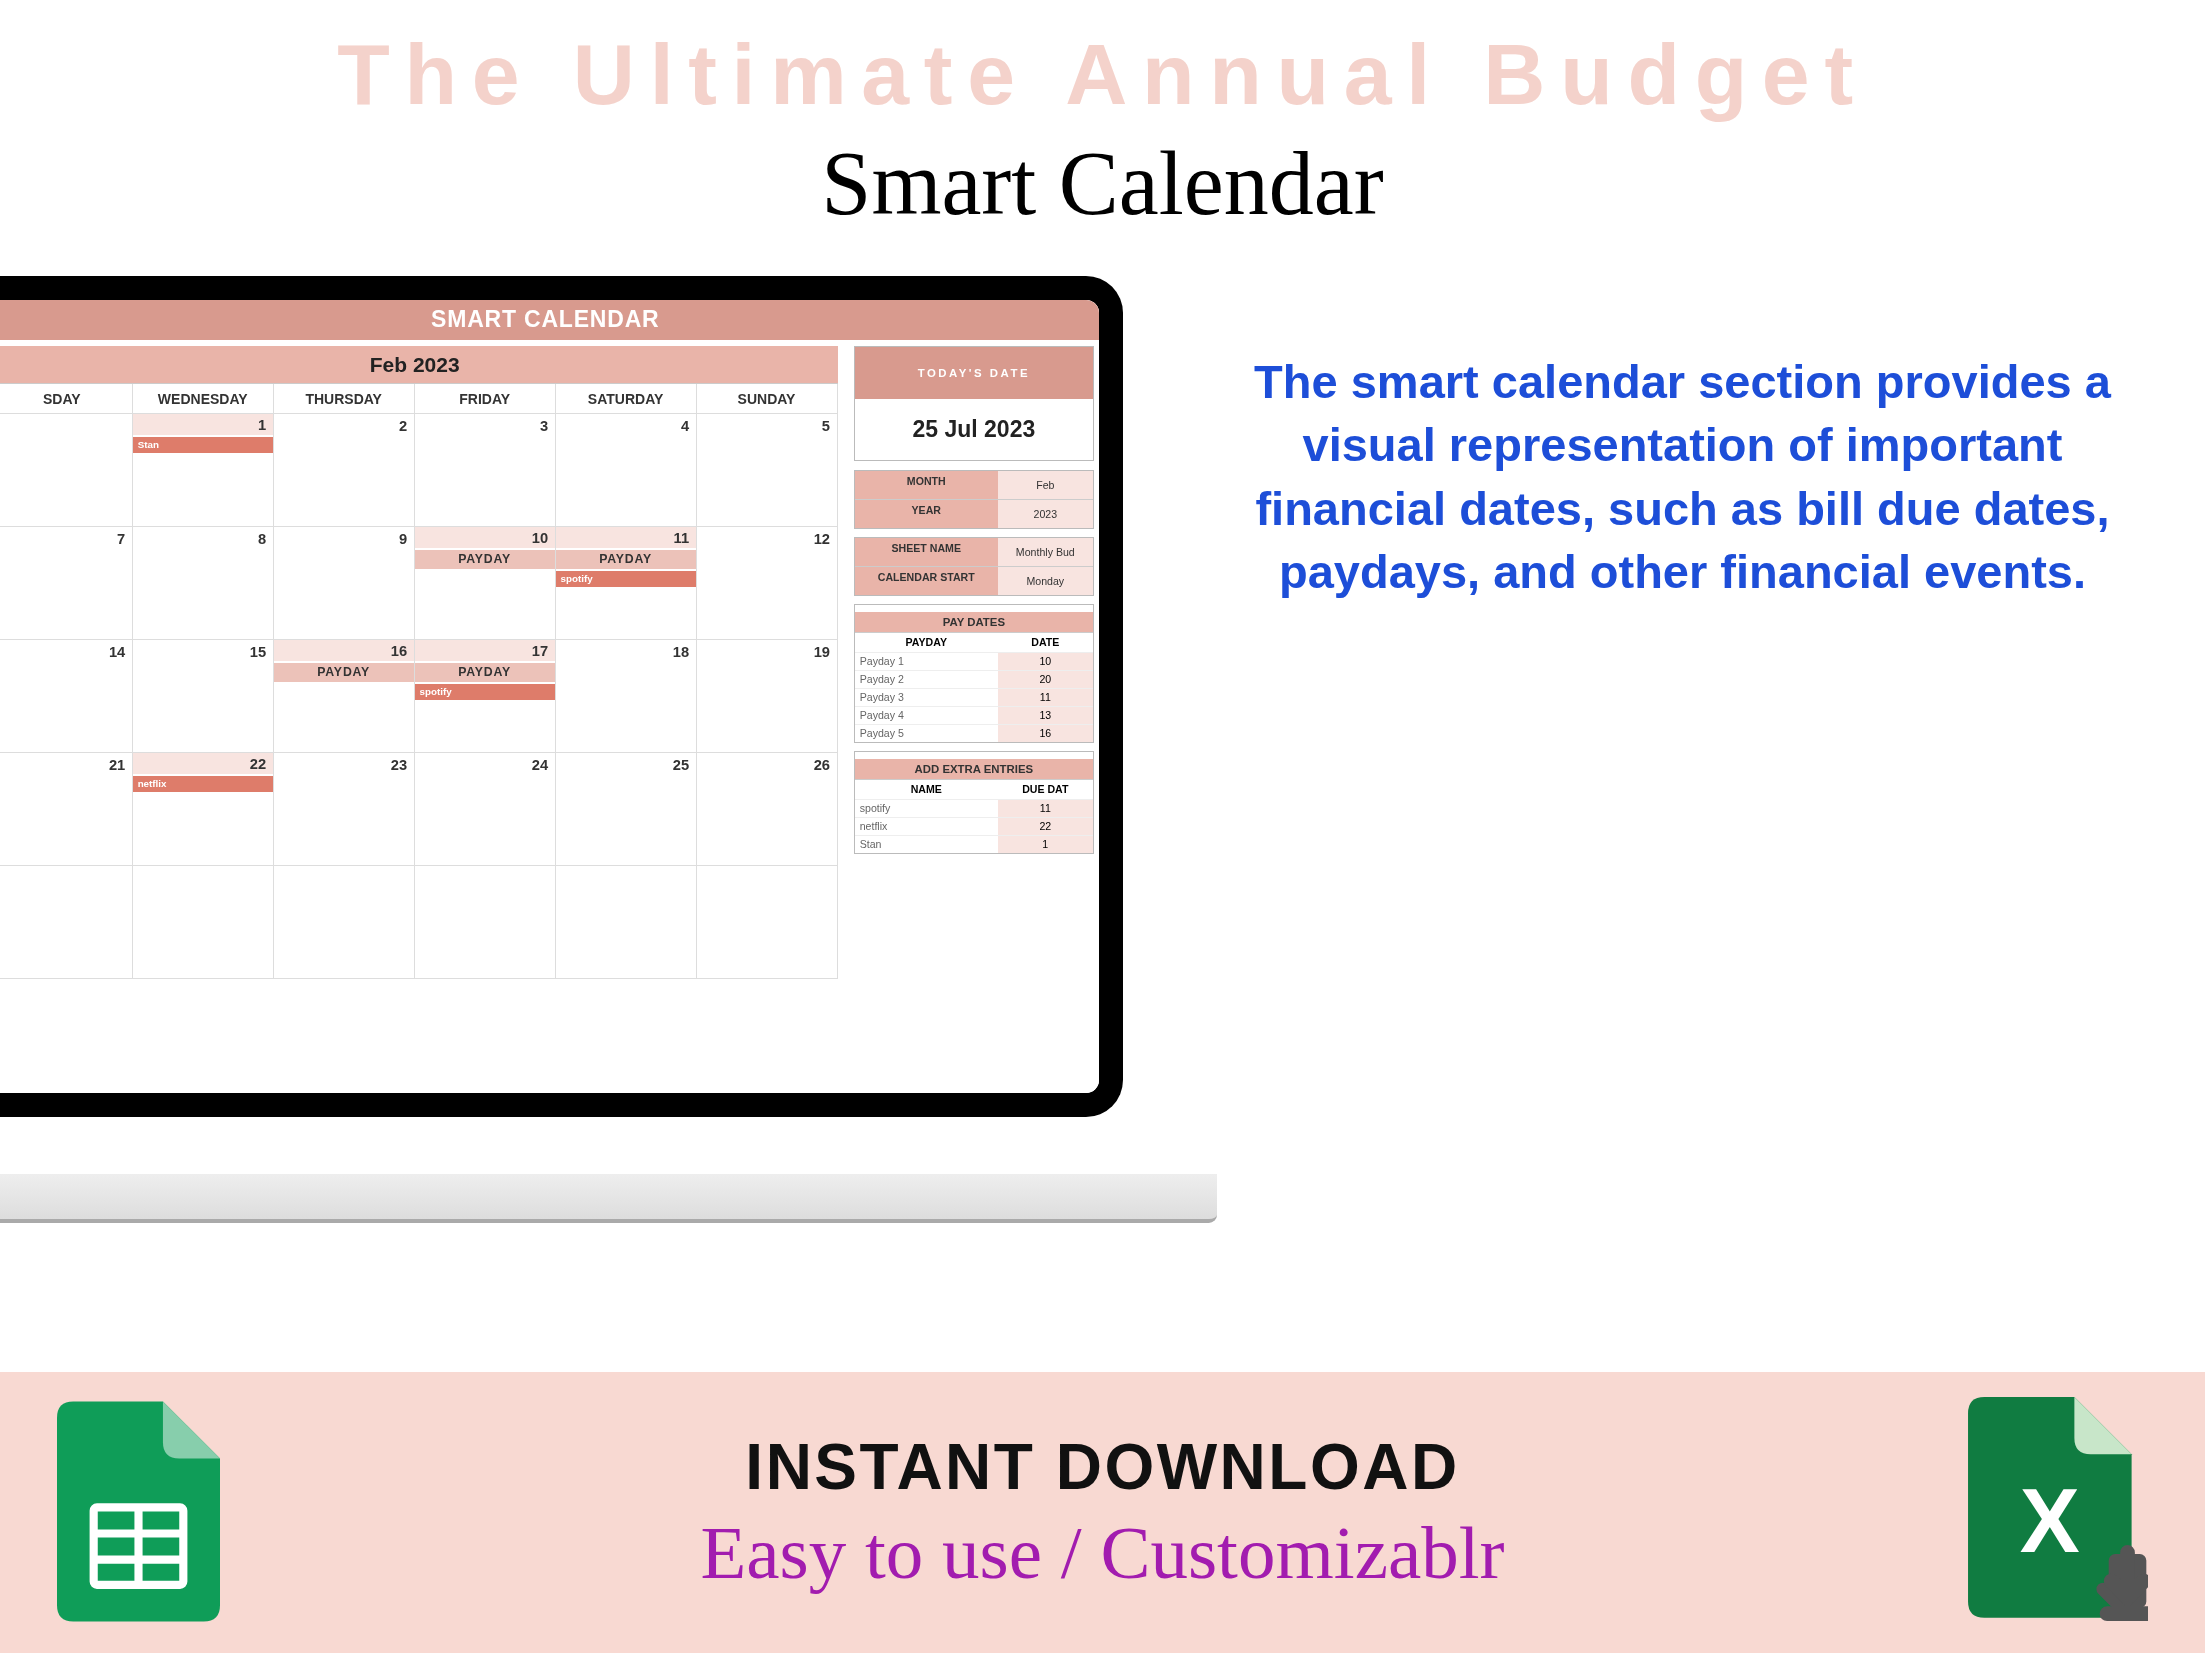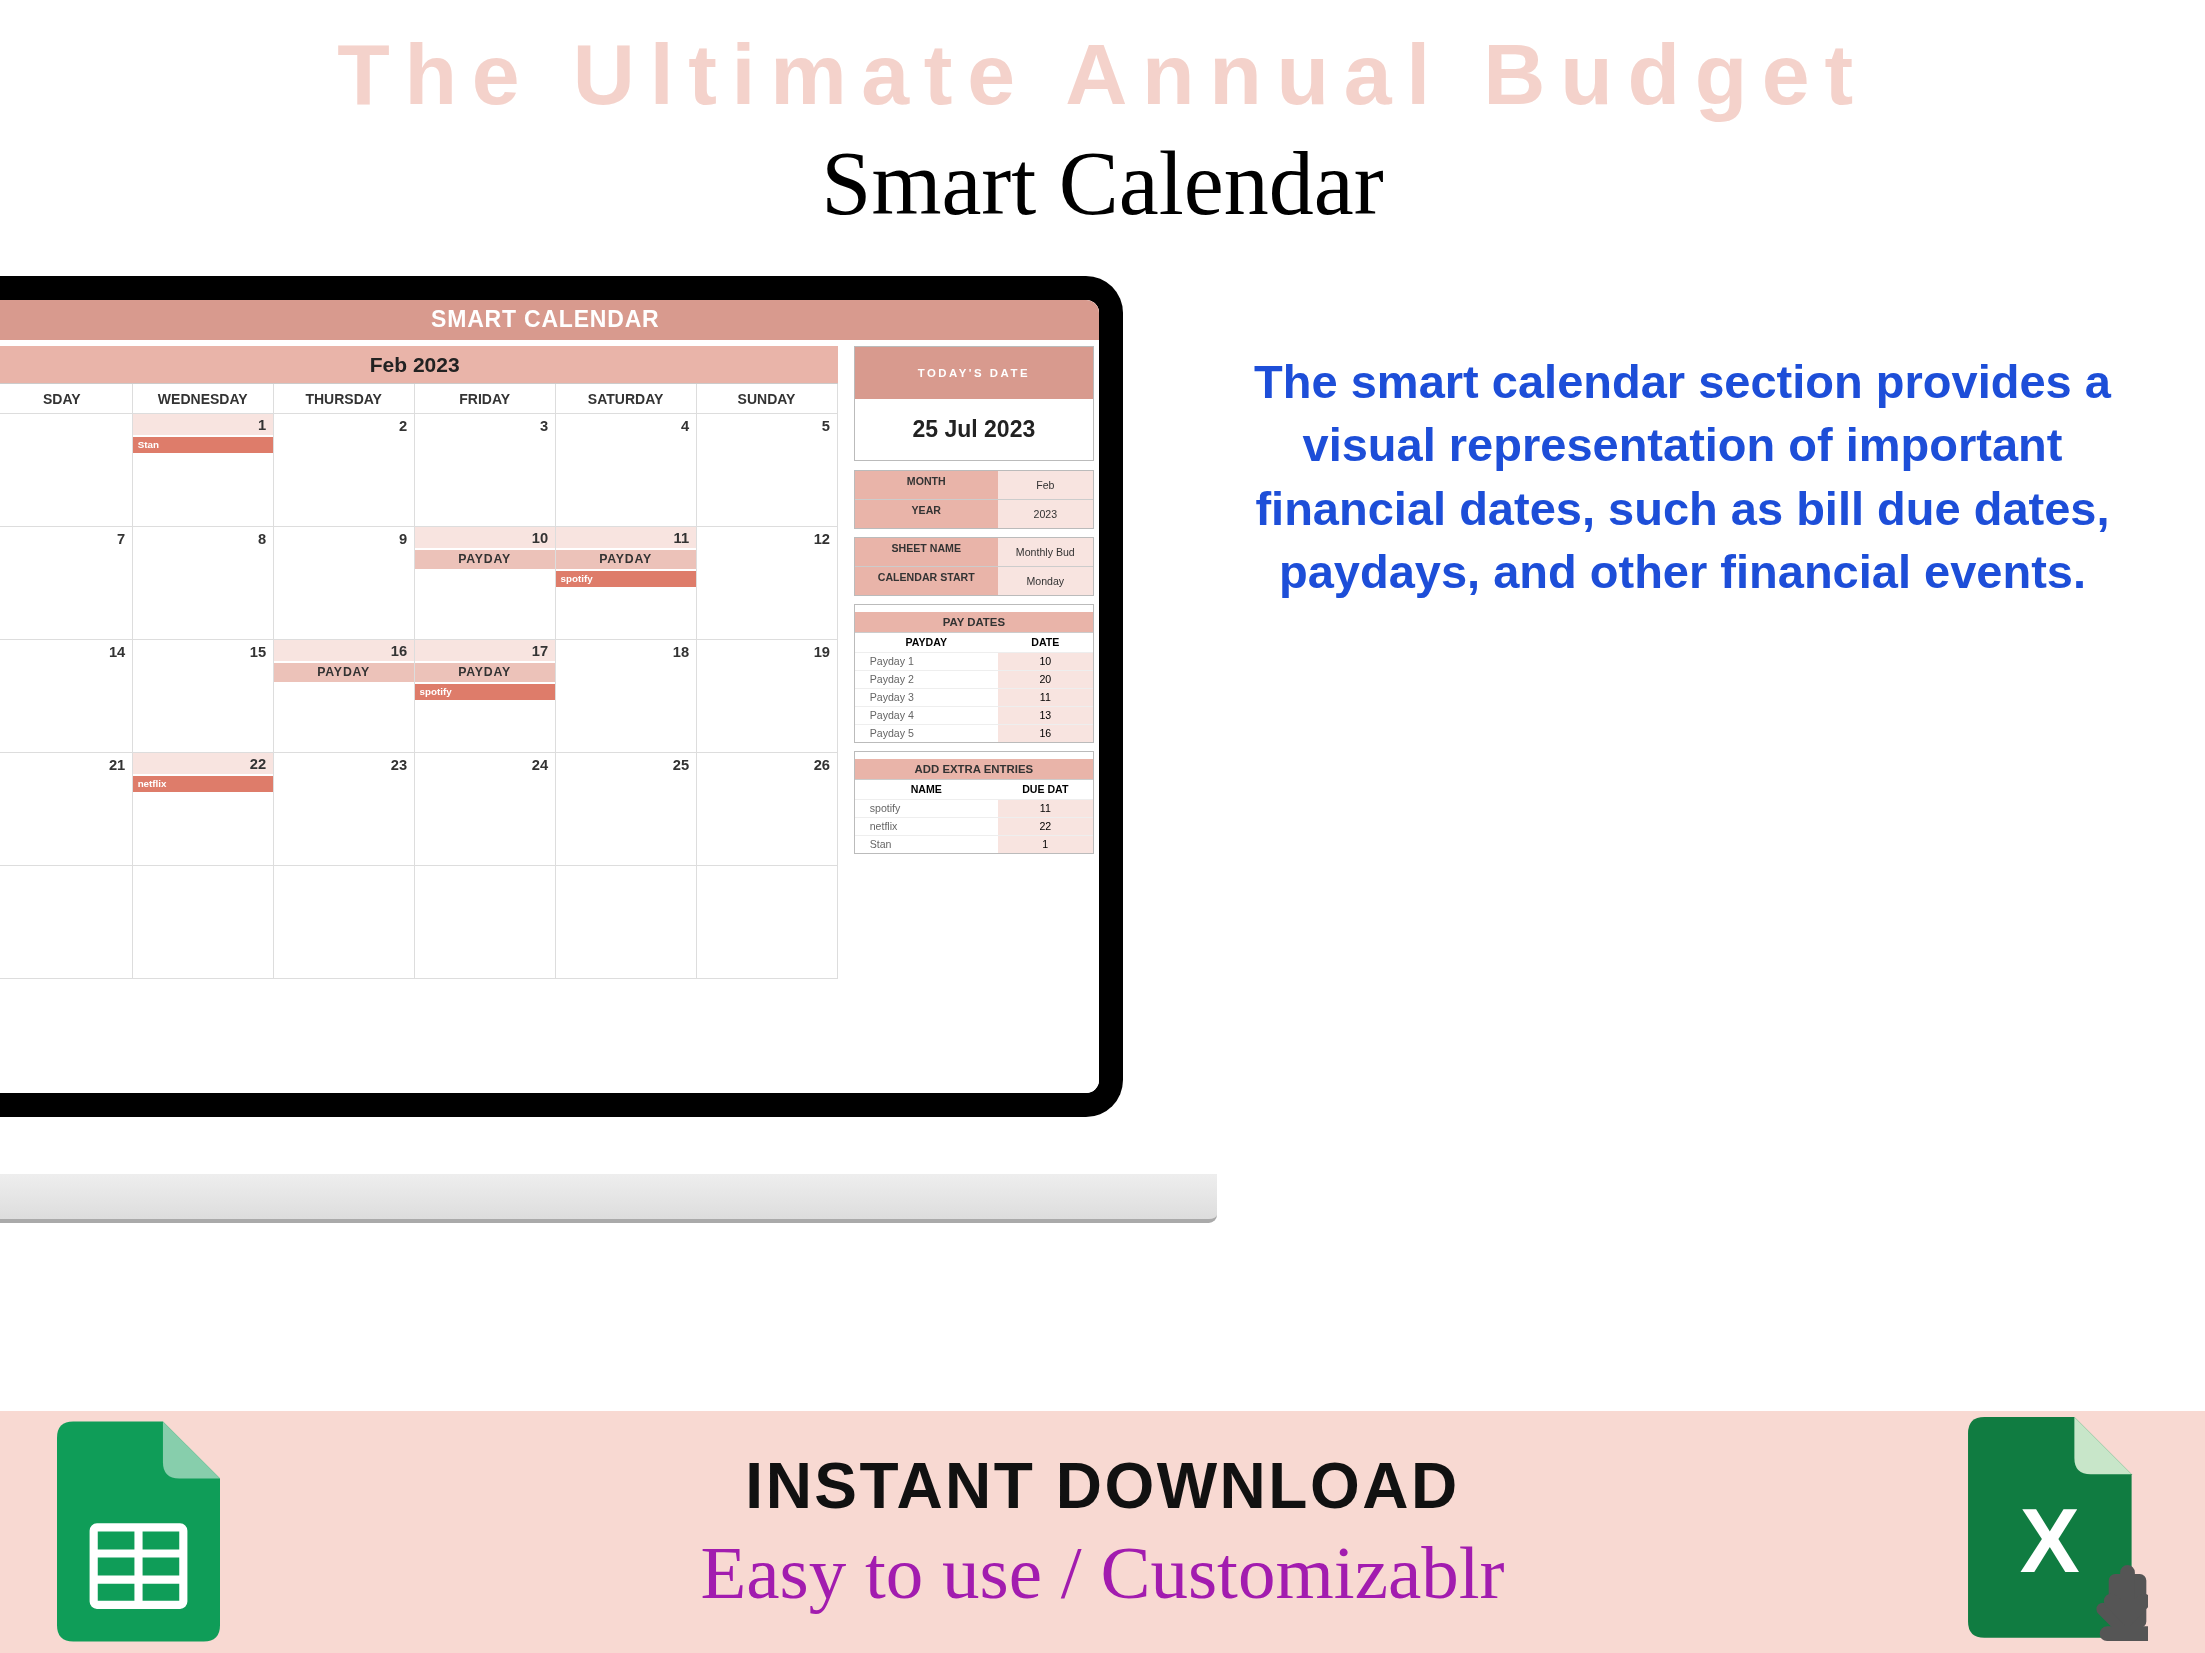--- a/index.html
+++ b/index.html
@@ -138,37 +138,37 @@
   .box-title { background: #d89a8e; color: #fff; text-align: center; font-size: 11.4px; font-weight: 700; letter-spacing: 2.5px; padding: 20px; }
   .box-big { font-size: 23px; font-weight: 700; text-align: center; padding: 17px 0; color: #222; }
   .row2 { display: grid; grid-template-columns: 60% 40%; border-top: 0.8px solid #ccc; }
   .row2:first-child { border-top: none; }
   .row2 .k { background: #e9b4a9; color: #333; font-size: 10.6px; font-weight: 700; text-align: center; padding: 4.1px; }
   .row2 .v { background: #f8e4e0; color: #333; font-size: 10.6px; text-align: center; padding: 8px; }
   .pay-title { background: #e9b4a9; color: #333; text-align: center; font-weight: 700; font-size: 11.4px; padding: 4.1px; margin-top: 7px; }
   .pay-head { display: grid; grid-template-columns: 60% 40%; }
   .pay-head div { font-size: 10.6px; font-weight: 700; text-align: center; padding: 3.3px; border-top: 0.8px solid #ccc; }
   .pay-row { display: grid; grid-template-columns: 60% 40%; border-top: 0.8px solid #eee; }
-  .pay-row .n { font-size: 10.6px; padding: 2.5px 4.9px; color: #666; margin-left: 10px; }
+  .pay-row .n { font-size: 10.6px; padding: 2.5px 4.9px; color: #666; }
   .pay-row .d { font-size: 10.6px; padding: 2.5px; text-align: center; background: #f8e4e0; }
   .description {
     flex: 1;
     padding: 82px 74px 0 74px;
     font-size: 47px;
     line-height: 1.35;
     font-weight: 900;
     text-align: center;
     color: #1d4ed8;
   }
   .bottom-bar {
     position: absolute;
     bottom: 0;
     left: 0;
     right: 0;
-    height: 243px;
+    height: 282px;
     background: #f8d9d2;
     display: flex;
     align-items: center;
     justify-content: center;
   }
   .bottom-text { text-align: center; }
   .instant { font-size: 64px; font-weight: 900; letter-spacing: 2.5px; color: #111; }
   .easy { font-family: 'Brush Script MT', cursive; font-size: 75px; color: #a21caf; margin-top: 6.5px; }
   .icon-sheets { position: absolute; left: 57px; top: 50%; transform: translateY(-50%); }
   .icon-excel { position: absolute; right: 57px; top: 50%; transform: translateY(-50%); }

